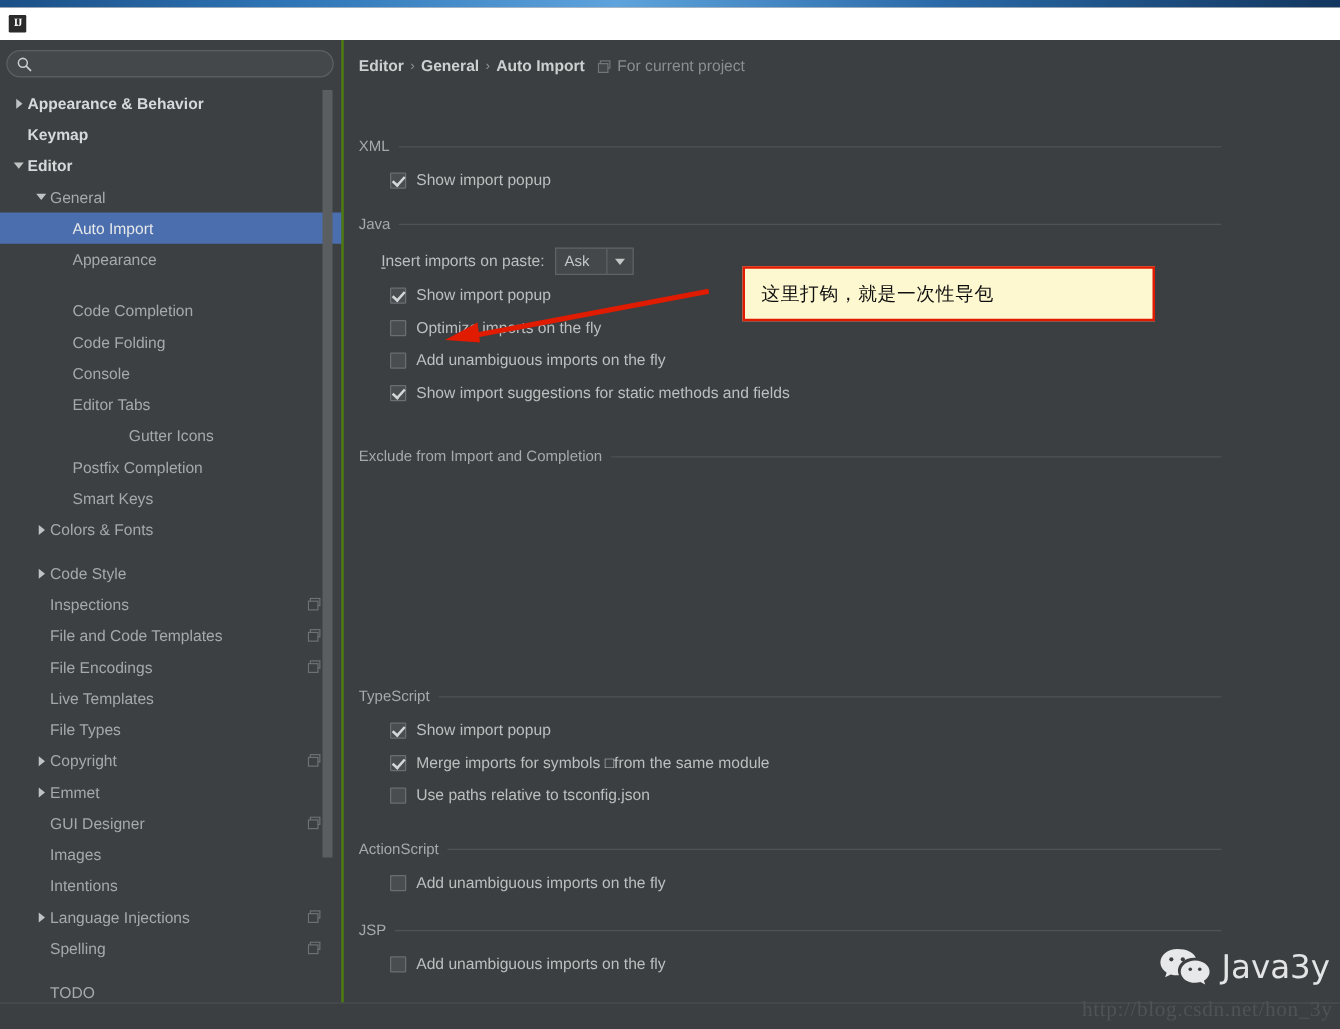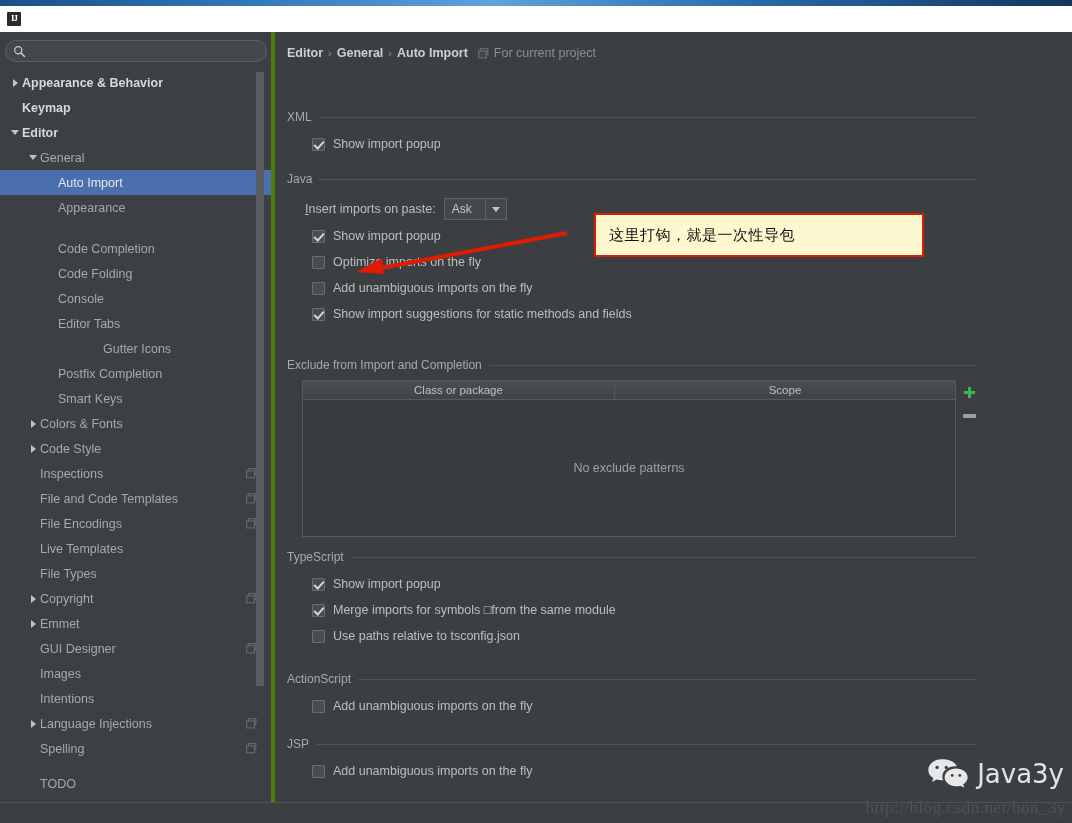--- a/index.html
+++ b/index.html
@@ -55,21 +55,21 @@
   
   .dialog {
     position: absolute; left: 0; top: 32px; width: 1072px; height: 791px;
     background: #3c3f41;
   }
 
   
   .sidebar {
     position: absolute; left: 0; top: 0; width: 275px; height: 770px;
     background: #3c4043;
-    border-right: 4px solid #4d7c0f;
+    border-right: 2px solid #4d7c0f;
     box-sizing: border-box;
     overflow: hidden;
   }
   .search-wrap {
     position: absolute; left: 5px; top: 8px; width: 262px; height: 22px;
   }
   .search-box {
     width: 100%; height: 100%;
     background: #45484a;
     border: 1px solid #5c6063;
@@ -389,21 +389,21 @@
           <div class="tree-row dim" style="padding-left: 44px;">
             <span class="twisty-slot"></span>
             <span class="label">Smart Keys</span>
           </div>
           <div class="tree-row dim" style="padding-left: 26px;">
             <span class="twisty-slot">
               <span class="twisty"></span>
             </span>
             <span class="label">Colors &amp; Fonts</span>
           </div>
-          <div class="tree-row dim" style="padding-left: 26px;">
+          <div class="tree-row dim" style="padding-left: 26px; margin-top: 10px;">
             <span class="twisty-slot">
               <span class="twisty"></span>
             </span>
             <span class="label">Code Style</span>
           </div>
           <div class="tree-row dim" style="padding-left: 26px;">
             <span class="twisty-slot"></span>
             <span class="label">Inspections</span>
             <svg class="proj-ico" viewBox="0 0 12 12">
               <rect x="2.5" y="0.8" width="8.3" height="6.3" fill="none" stroke="#9b9e9f" stroke-width="1"></rect>
@@ -558,40 +558,20 @@
         </div>
       </div>
 
       <div class="group" style="top:326px;">
         <div class="group-title">
           <span>Exclude from Import and Completion</span>
           <span class="rule"></span>
         </div>
       </div>
 
-      <div class="table-wrap">
-        <div class="tbl">
-          <div class="tbl-head">
-            <div class="th c1">Class or package</div>
-            <div class="th c2">Scope</div>
-          </div>
-          <div class="tbl-empty">No exclude patterns</div>
-        </div>
-        <div class="tbl-btns">
-          <div class="tbl-btn">
-            <svg class="plus-ico" viewBox="0 0 16 16">
-              <rect x="6.4" y="2" width="3.2" height="12" fill="#3fb34f"></rect>
-              <rect x="2" y="6.4" width="12" height="3.2" fill="#3fb34f"></rect>
-            </svg>
-          </div>
-          <div class="tbl-btn">
-            <span class="minus-ico"></span>
-          </div>
-        </div>
-      </div>
 
       <div class="group" style="top:518px;">
         <div class="group-title">
           <span>TypeScript</span>
           <span class="rule"></span>
         </div>
         <div class="cb-row" style="margin-top:7px;">
           <span class="cb checked"></span>
           <span>Show import popup</span>
         </div>

